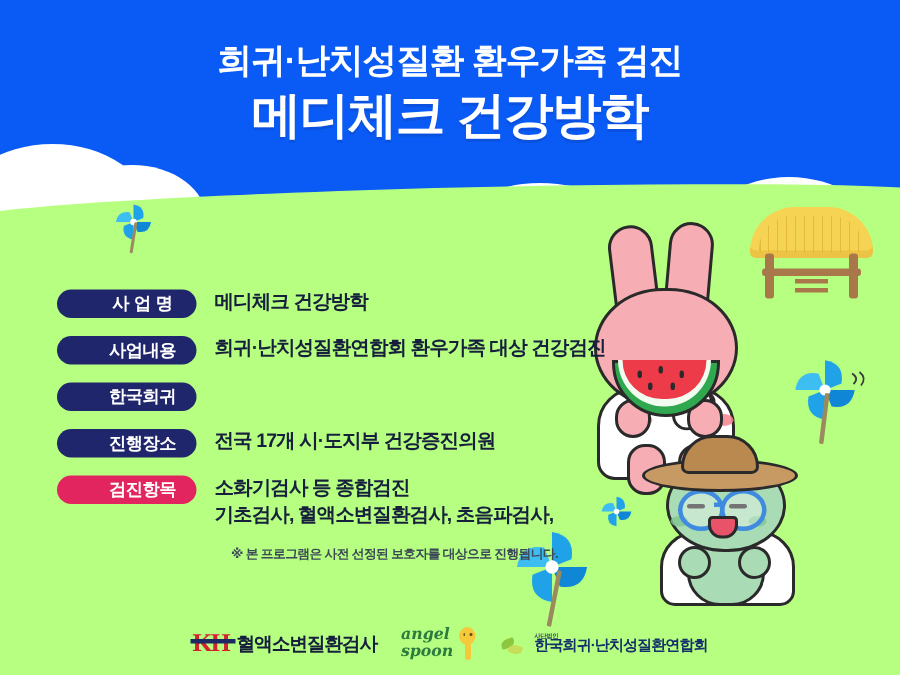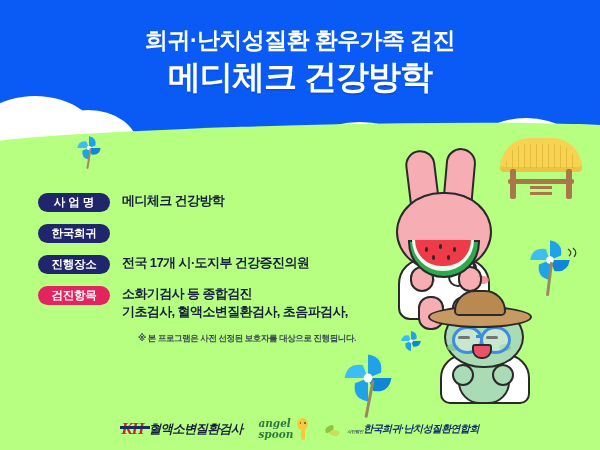--- a/index.html
+++ b/index.html
@@ -42,32 +42,32 @@
     text-shadow:0 2px 0 rgba(10,60,170,.30);
   }
 
   
   .info{position:absolute;left:38px;top:192px;width:350px;z-index:25;}
   .row{display:flex;align-items:flex-start;margin-bottom:11px;}
   .badge{
     flex:0 0 auto;width:72px;height:19px;border-radius:10px;
     background:#20266B;color:#FFFFFF;font-size:11.5px;font-weight:700;
     display:flex;align-items:center;justify-content:center;
-    letter-spacing:-0.3px;margin-top:1px;
+    letter-spacing:-0.3px;margin-top:1px;padding-left:21px;
   }
   .badge.spaced{letter-spacing:3px;text-indent:3px;}
   .badge.pink{background:#E3255F;}
   .val{
     margin-left:12px;font-size:13px;font-weight:700;color:#16203C;
     line-height:1.42;letter-spacing:-0.6px;white-space:nowrap;
   }
   .val .wd{font-size:9px;font-weight:700;}
   .note{
     margin-top:6px;margin-left:100px;font-size:8.5px;font-weight:600;
-    color:#3C4A58;letter-spacing:-0.4px;white-space:nowrap;
+    color:#3C4A58;letter-spacing:-0.4px;white-space:nowrap;text-align:center;
   }
 
   
   .pinwheel{position:absolute;z-index:22;}
   .pw-stick{position:absolute;background:#9A8A5E;border-radius:1px;}
 
   
   .hut{position:absolute;left:498px;top:138px;width:86px;height:62px;z-index:18;}
   .hut-roof{
     position:absolute;left:2px;top:0;width:82px;height:34px;
@@ -139,37 +139,37 @@
   .gr-mouth{position:absolute;left:42px;top:56px;width:16px;height:11px;background:#E8536A;border:2px solid #2A2A2A;border-radius:3px 3px 9px 9px;}
   .gr-cheek{position:absolute;width:12px;height:7px;background:#7FC492;border-radius:50%;opacity:.8;}
   .gr-cheekL{left:17px;top:56px;}
   .gr-cheekR{left:69px;top:56px;}
 
   
   .footer{
     position:absolute;left:0;bottom:10px;width:600px;z-index:26;
     display:flex;align-items:center;justify-content:center;gap:16px;
   }
-  .logo{display:flex;align-items:center;gap:5px;font-style:italic;}
+  .logo{display:flex;align-items:center;gap:5px;}
   .kh{
     font-size:17px;font-weight:700;color:#D1222E;letter-spacing:-1px;
     font-family:"Liberation Serif",serif;position:relative;
   }
   .kh::after{content:"";position:absolute;left:-1px;top:7px;width:30px;height:2.5px;background:#1B2A63;}
   .kh-text{font-size:12.5px;font-weight:700;color:#16203C;letter-spacing:-0.8px;}
   .angel{display:flex;align-items:center;gap:3px;}
   .angel-script{
     font-family:"DejaVu Serif",serif;font-style:italic;font-size:10.5px;
     font-weight:700;color:#2C7A3E;line-height:1.02;text-align:left;
   }
   .spoon{position:relative;width:13px;height:22px;}
   .spoon-bowl{position:absolute;left:1px;top:0;width:11px;height:12px;background:#F6C83C;border-radius:50%;}
   .spoon-handle{position:absolute;left:4.5px;top:10px;width:4px;height:12px;background:#F6C83C;border-radius:2px;}
   .spoon-eye{position:absolute;width:1.6px;height:2.4px;background:#6B5310;border-radius:50%;top:4px;}
-  .assoc{display:flex;flex-direction:row;align-items:flex-end;line-height:1;}
+  .assoc{display:flex;flex-direction:column;align-items:flex-start;line-height:1;}
   .assoc-small{font-size:4.2px;font-weight:700;color:#3A4A5C;letter-spacing:-0.2px;}
   .assoc-main{font-size:10px;font-weight:700;color:#14306B;letter-spacing:-0.6px;}
   .assoc-leaf{position:relative;width:15px;height:15px;margin-right:2px;}
   .leaf{position:absolute;width:9px;height:6px;background:#8DC63F;border-radius:60% 10% 60% 10%;}
 </style>
 </head>
 <body>
 
 <div id="poster">
 
@@ -295,20 +295,24 @@
     <div class="gb gr-arm gr-armR"></div>
   </div>
 
   <div class="info">
 
     <div class="row">
       <div class="badge spaced">사업명</div>
       <div class="val">메디체크 건강방학</div>
     </div>
 
+    <div class="row">
+      <div class="badge">사업내용</div>
+      <div class="val">희귀·난치성질환연합회 환우가족 대상 건강검진</div>
+    </div>
 
     <div class="row">
       <div class="badge">한국희귀</div>
     </div>
 
     <div class="row">
       <div class="badge">진행장소</div>
       <div class="val">전국 17개 시·도지부 건강증진의원</div>
     </div>
 

